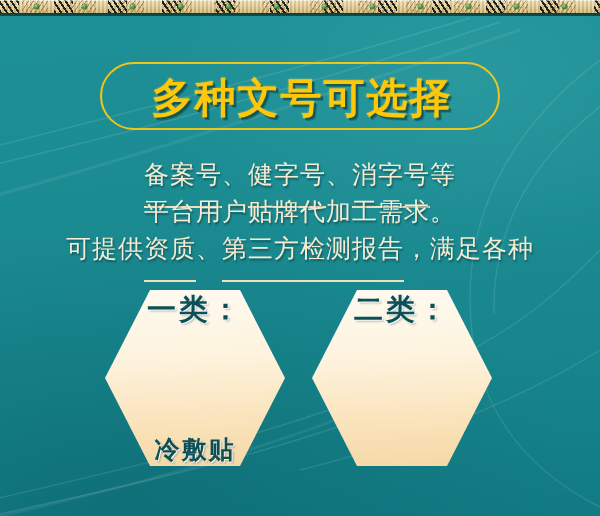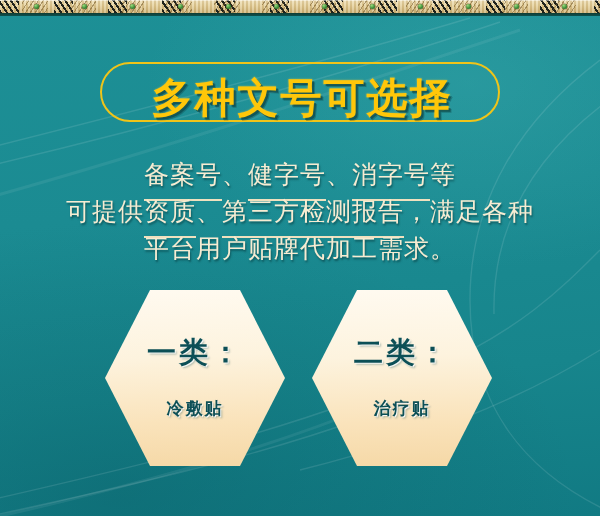--- a/index.html
+++ b/index.html
@@ -62,21 +62,21 @@
     position:absolute;left:0;top:13px;width:600px;height:3px;
     background:linear-gradient(180deg,#103c33 0%,#0d514f 100%);
   }
   .topborder .edge-hi{
     position:absolute;left:0;top:0;width:600px;height:1px;
     background:rgba(255,255,255,.45);
   }
 
   
   .title-box{
-    position:absolute;left:100px;top:62px;width:400px;height:60px;
+    position:absolute;left:100px;top:62px;width:400px;height:68px;
     border:2px solid #f0c419;border-radius:34px;box-sizing:border-box;
   }
   .title-text{
     position:absolute;left:0;top:0;width:400px;height:68px;
     display:flex;align-items:center;justify-content:center;
     font-family:"DejaVu Sans","Liberation Sans",sans-serif;
     font-weight:bold;font-size:41px;letter-spacing:2px;
     color:#ffc709;
     text-shadow:
       2px 2px 0 rgba(8,60,62,.55),
@@ -90,46 +90,46 @@
     position:absolute;left:24px;top:156px;width:552px;
     text-align:center;
     font-family:"DejaVu Serif","Liberation Serif",serif;
     font-size:25px;line-height:37px;
     color:#f7ecd2;
     text-shadow:1px 2px 2px rgba(5,50,52,.55);
     letter-spacing:1px;
   }
   .body-text .ul{
     border-bottom:2px solid #efe1bf;
-    padding-bottom:10px;
+    padding-bottom:17px;
   }
 
   
   .hex{
     position:absolute;top:290px;width:180px;height:176px;
     background:linear-gradient(178deg,#fffaf0 0%,#fdf3de 38%,#fae3bb 74%,#f5d8a6 100%);
     clip-path:polygon(25% 0%,75% 0%,100% 50%,75% 100%,25% 100%,0% 50%);
     filter:drop-shadow(3px 4px 3px rgba(6,54,56,.45));
   }
   .hex.left{left:105px;}
   .hex.right{left:312px;}
 
   .hex-inner{
     position:absolute;inset:0;
-    display:flex;flex-direction:column;align-items:center;justify-content:center;
+    display:flex;flex-direction:column;align-items:center;justify-content:space-between;
     font-family:"DejaVu Serif","Liberation Serif",serif;
     color:#0c4f56;
   }
   .hex-head{
     font-size:29px;font-weight:bold;letter-spacing:3px;
     margin-bottom:7px;
     text-shadow:1px 1px 0 rgba(255,255,255,.85), 2px 2px 2px rgba(10,70,74,.30);
   }
   .hex-line{
-    font-size:17px;font-weight:bold;line-height:32px;letter-spacing:2px;
+    font-size:25px;font-weight:bold;line-height:32px;letter-spacing:2px;
     text-shadow:1px 1px 0 rgba(255,255,255,.85), 2px 2px 2px rgba(10,70,74,.30);
     margin-top:12px;
   }
 </style>
 </head>
 <body>
 
 <div id="poster">
 
   <svg class="swirls" width="600" height="516" viewBox="0 0 600 516">
@@ -168,31 +168,30 @@
     <div class="edge-hi"></div>
     <div class="edge-dark"></div>
   </div>
 
   <div class="title-box">
     <div class="title-text">多种文号可选择</div>
   </div>
 
   <div class="body-text">
       <div><span class="ul">备案号</span><span>、</span><span class="ul">健字号</span><span>、</span><span class="ul">消字号</span><span>等</span></div>
+      <div><span>平台用户贴牌代加工需求。</span></div>
       <div><span>可提供</span><span class="ul">资质</span><span>、</span><span class="ul">第三方检测报告</span><span>，满足各种</span></div>
-      <div><span>平台用户贴牌代加工需求。</span></div>
     </div>
 
   <div class="hex left">
     <div class="hex-inner">
       <div class="hex-head">一类：</div>
       <div class="hex-line">冷敷贴</div>
     </div>
   </div>
 
   <div class="hex right">
     <div class="hex-inner">
       <div class="hex-head">二类：</div>
-      <div class="hex-line">治疗贴</div>
     </div>
   </div>
 
 </div>
 
 </body></html>

